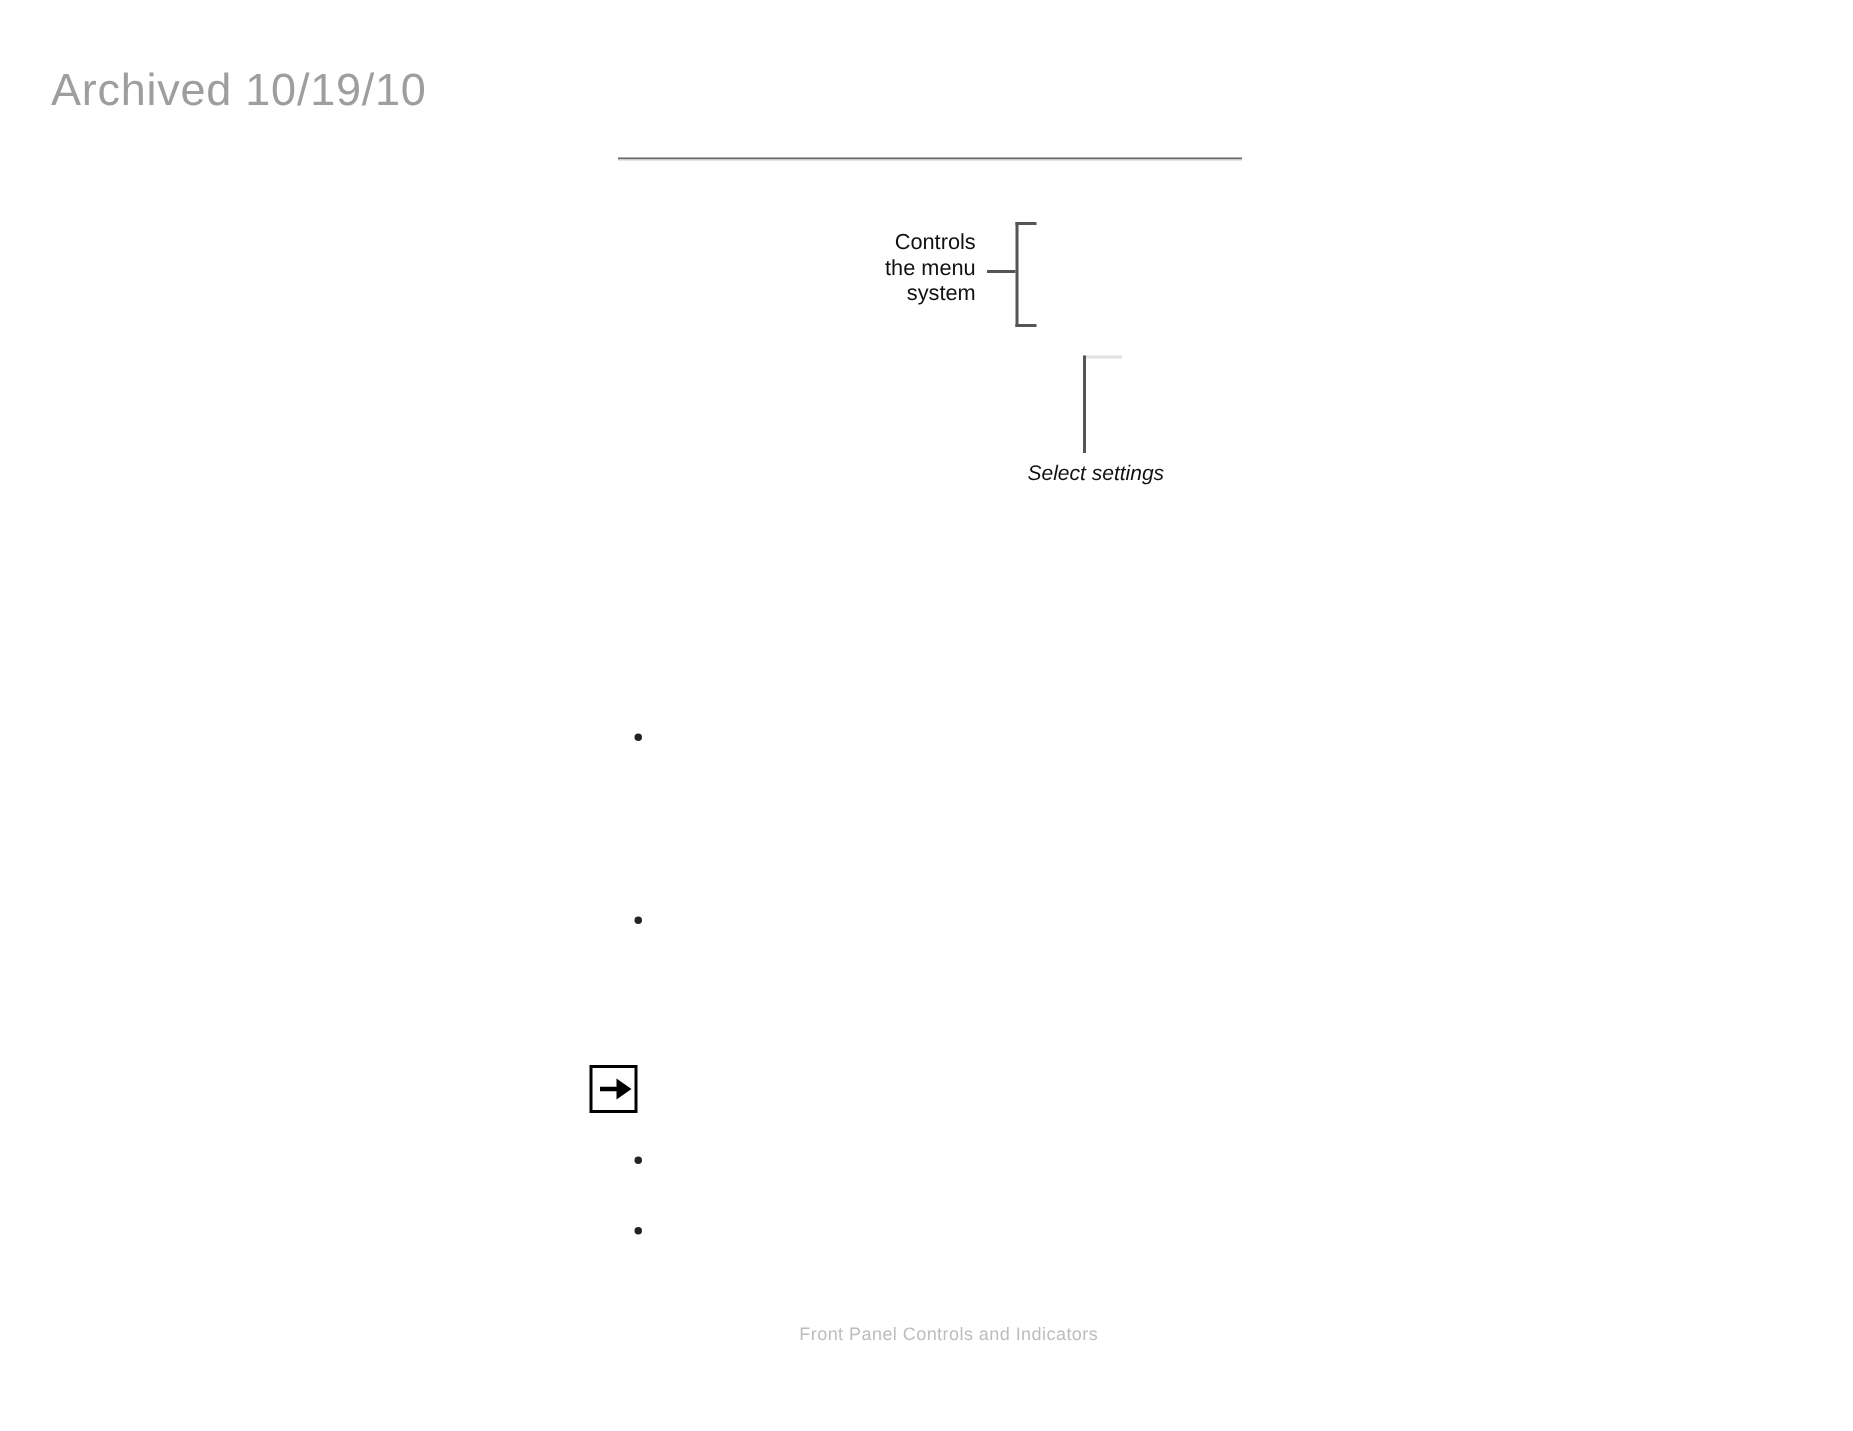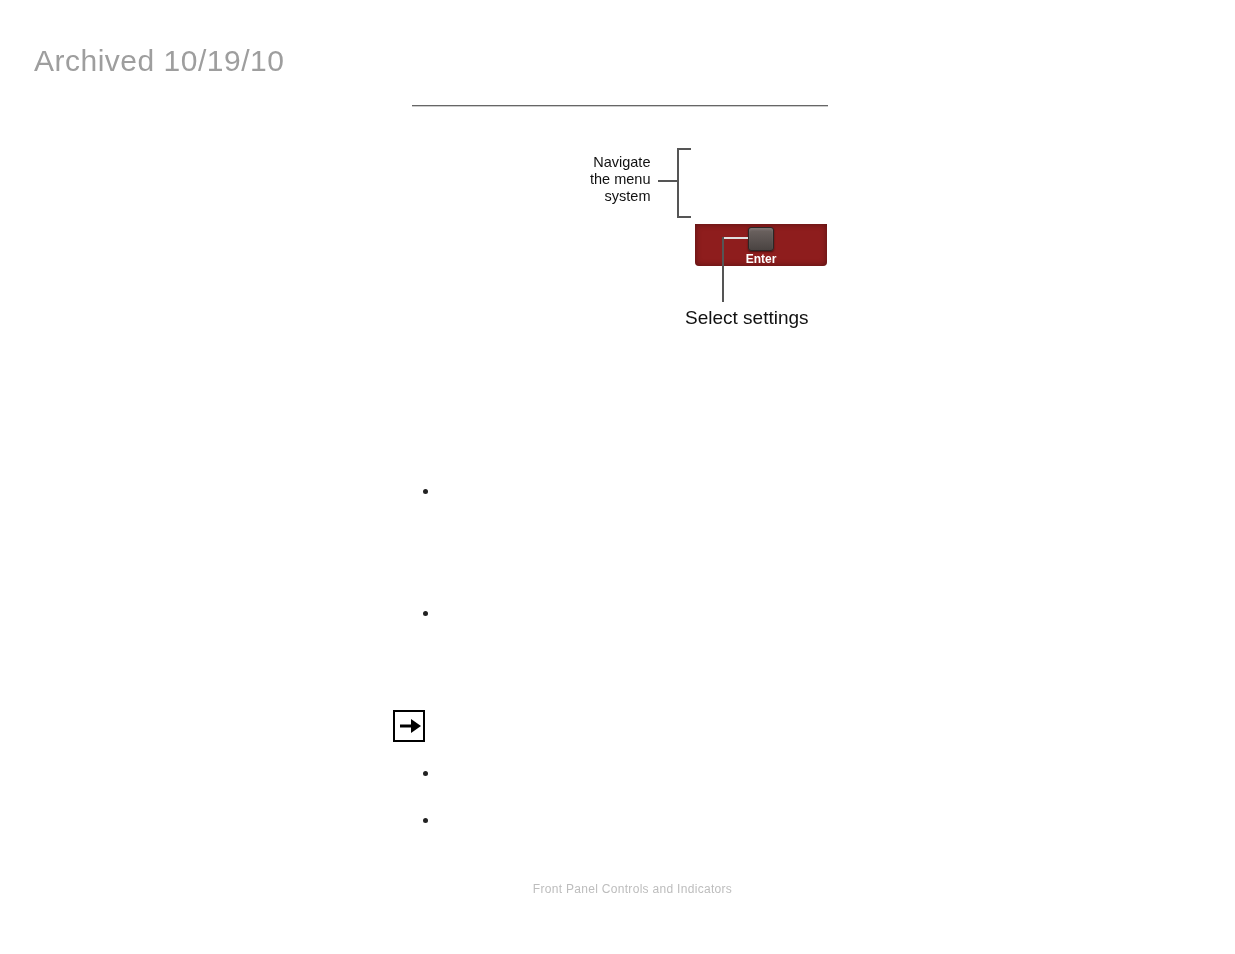--- a/index.html
+++ b/index.html
@@ -140,22 +140,23 @@
     position: absolute;
     left: 327px;
     top: 103px;
     height: 65px;
     border-left: 2px solid #555;
   }
   .select-label {
     position: absolute;
     left: 290px;
     top: 173px;
-    font-size: 19px;
+    font-size: 14px;
     color: #111;
+    font-style: italic;
   }
 
   
   .body-area { position: relative; margin-top: 40px; }
   .bullet {
     position: absolute;
     width: 5px; height: 5px; border-radius: 50%;
     background: #222;
   }
   .note-icon {
@@ -183,32 +184,28 @@
 
 <div class="watermark">Archived 10/19/10</div>
 
 <div class="page">
 
   <div class="hr-top"></div>
 
   <div class="figure">
 
     <div class="nav-label">
-      <span>Navigate</span><br>
+      <span>Controls</span><br>
       <span>the menu</span><br>
       <span>system</span>
     </div>
     <div class="bracket-left"></div>
     <div class="bracket-left-dash"></div>
 
 
-    <div class="panel-bottom">
-      <div class="enter-btn"></div>
-      <div class="enter-label">Enter</div>
-    </div>
     <div class="enter-connector-h"></div>
     <div class="enter-connector-v"></div>
 
     <div class="select-label">Select settings</div>
   </div>
 
   <div class="body-area">
     <div class="bullet" style="left:28px; top:95px;"></div>
     <div class="bullet" style="left:28px; top:217px;"></div>
 

